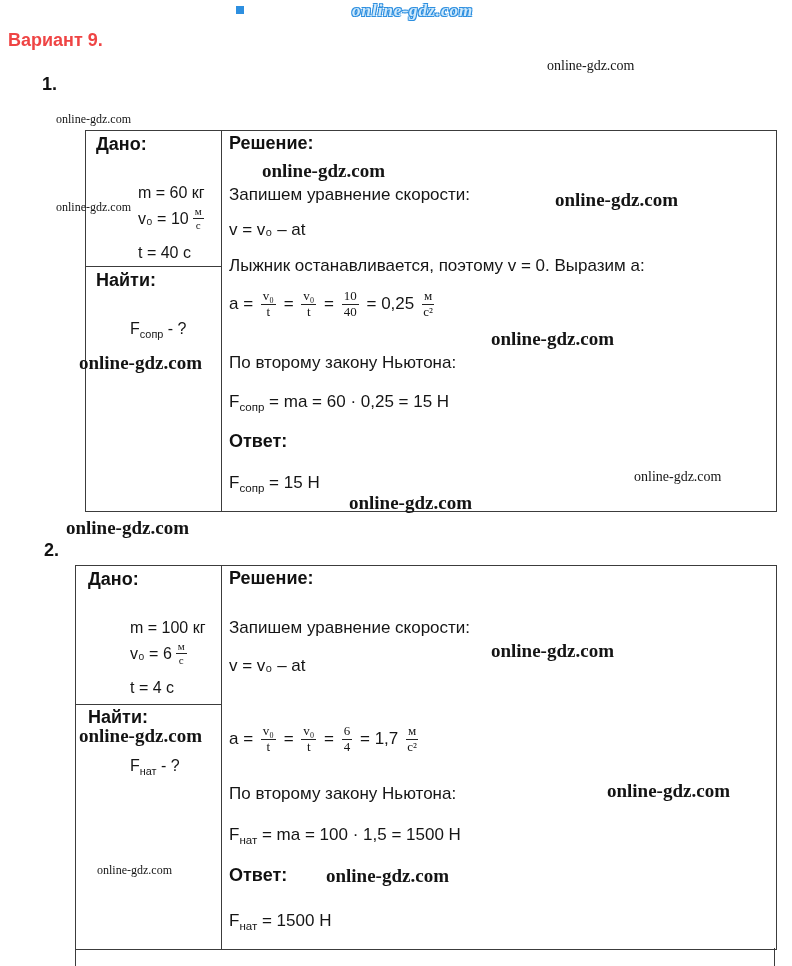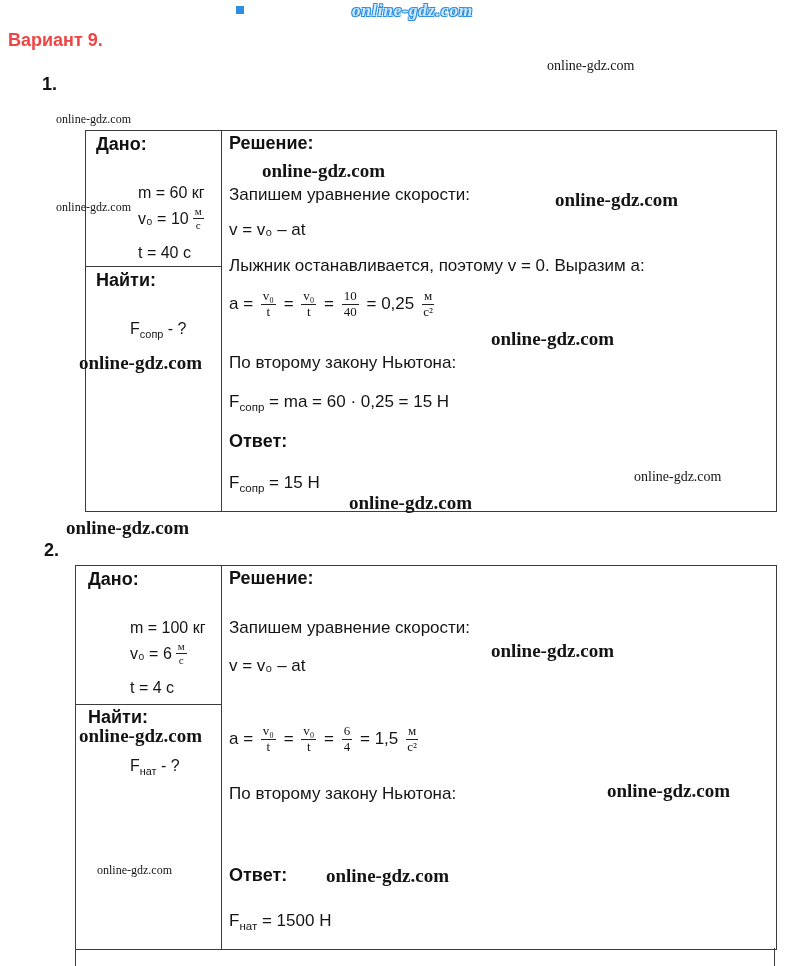--- a/index.html
+++ b/index.html
@@ -124,24 +124,27 @@
     <div class="cell-h" style="left:153px;top:2px">Решение:</div>
     <div class="line" style="left:153px;top:52px">Запишем уравнение скорости:</div>
     <div class="line" style="left:153px;top:90px">v = v₀ – at</div>
     <div class="line eq" style="left:153px;top:158px">
       <span>a =</span>
       <span class="frac it"><span class="num">v₀</span><span class="den">t</span></span>
       <span>=</span>
       <span class="frac it"><span class="num">v₀</span><span class="den">t</span></span>
       <span>=</span>
       <span class="frac"><span class="num">6</span><span class="den">4</span></span>
-      <span>= 1,5</span>
+      <span>= 1,7</span>
       <span class="frac"><span class="num">м</span><span class="den">с²</span></span>
     </div>
     <div class="line" style="left:153px;top:218px">По второму закону Ньютона:</div>
+    <div class="line" style="left:153px;top:259px">
+      <span>F</span><sub>нат</sub><span> = ma = 100 · 1,5 = 1500 Н</span>
+    </div>
     <div class="cell-h" style="left:153px;top:299px">Ответ:</div>
     <div class="line" style="left:153px;top:345px">
       <span>F</span><sub>нат</sub><span> = 1500 Н</span>
     </div>
   </div>
 
   <div class="vline" style="left:75px;top:948px;height:18px"></div>
   <div class="vline" style="left:774px;top:948px;height:18px"></div>
 
 </div>

